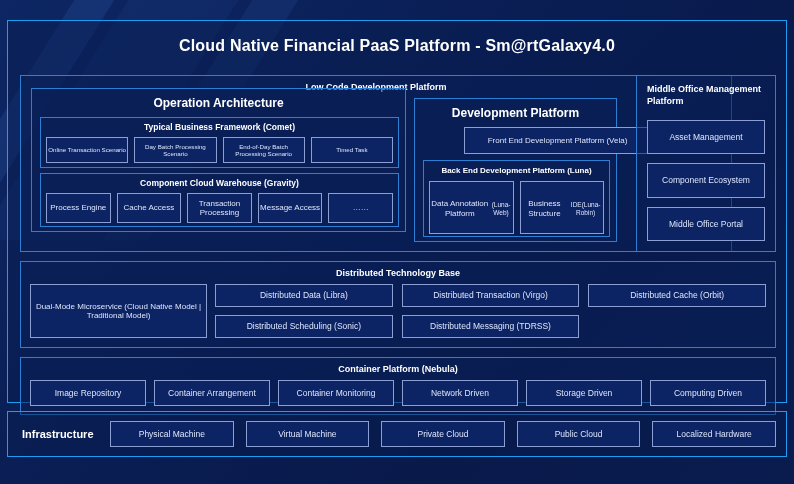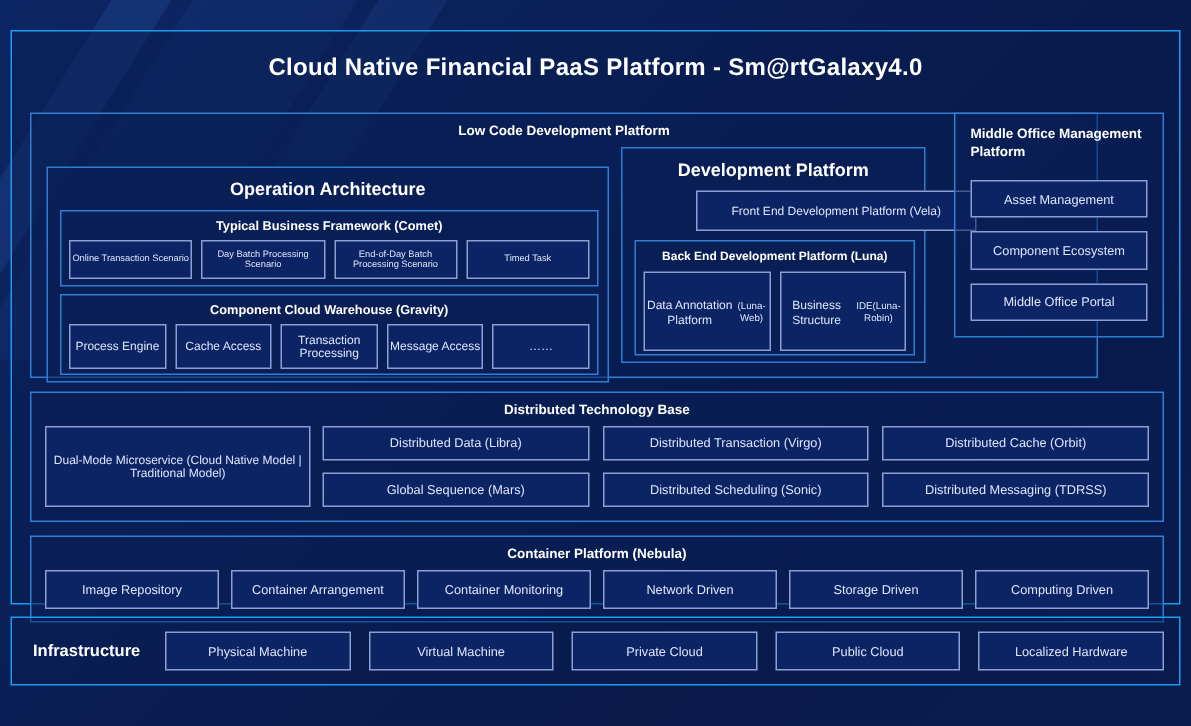--- a/index.html
+++ b/index.html
@@ -70,21 +70,21 @@
     position: absolute; left: 0; top: 16px; width: 100%;
     text-align: center;
     font-size: 16px; font-weight: bold; color: #ffffff;
     letter-spacing: .2px;
   }
 
   
   #lowcode { left: 12px; top: 54px; width: 712px; height: 177px; }
   #lowcode-title { position:absolute; top:6px; left:0; font-size:9px; }
 
-  #op-arch   { left: 10px;  top: 35px; width: 375px; height: 144px; }
+  #op-arch   { left: 10px;  top: 12px; width: 375px; height: 144px; }
   #dev-plat  { left: 393px; top: 22px; width: 203px; height: 144px; }
 
   .sec-title { position: absolute; top: 7px; left: 0; font-size: 12px; }
 
   
   #comet   { left: 8px; top: 28px; width: 359px; height: 51px; }
   #gravity { left: 8px; top: 84px; width: 359px; height: 54px; }
   .inner-title { position:absolute; top:4px; left:0; font-size:8.5px; }
 
   .row { position: absolute; left: 5px; right: 5px; display: flex; gap: 6px; }
@@ -99,21 +99,21 @@
           border:1px solid #8b9fd4; background:#0c2364; display:flex;
           align-items:center; justify-content:center; font-size:8px; color:#dde6fb;margin-left:41px; }
   #luna { left: 8px; top: 61px; width: 187px; height: 77px; }
   #luna-title { position:absolute; top:5px; left:0; font-size:8px; }
   #luna-row { top: 20px; height: 53px; left:5px; right:5px; }
   #luna-row .box { flex:1; font-size:8px; padding-top:2px;
                    align-items:center; justify-content:flex-start; overflow:hidden; }
   #luna-row .box .sub { font-size: 6.5px; }
 
   
-  #middle-office { left: 628px; top: 54px; width: 140px; height: 150px; }
+  #middle-office { left: 628px; top: 54px; width: 140px; height: 177px; }
   #mo-title { position:absolute; top:8px; left:10px; right:8px; text-align:left;
               font-size:9px; font-weight:bold; color:#ffffff; line-height:1.3; }
   #mo-list { position:absolute; left:10px; right:10px; top:44px; bottom:10px;
              display:flex; flex-direction:column; gap:9px; }
   #mo-list .box { flex:1; font-size:8.5px; }
 
   
   #dtb { left: 12px; top: 240px; width: 756px; height: 87px; }
   #dtb-title { position:absolute; top:6px; left:0; font-size:9px; }
 
@@ -210,21 +210,20 @@
     </div>
 
     <div class="panel" id="dtb">
       <div class="hdr" id="dtb-title">Distributed Technology Base</div>
       <div id="dtb-body">
         <div class="box" id="dual-mode">Dual-Mode Microservice (Cloud Native Model | Traditional Model)</div>
         <div id="dtb-grid">
           <div class="box">Distributed Data (Libra)</div>
           <div class="box">Distributed Transaction (Virgo)</div>
           <div class="box">Distributed Cache (Orbit)</div>
-          <div class="box">Global Sequence (Mars)</div>
           <div class="box">Distributed Scheduling (Sonic)</div>
           <div class="box">Distributed Messaging (TDRSS)</div>
         </div>
       </div>
     </div>
 
     <div class="panel" id="container">
       <div class="hdr" id="container-title">Container Platform (Nebula)</div>
       <div class="row" id="container-row">
         <div class="box">Image Repository</div>

